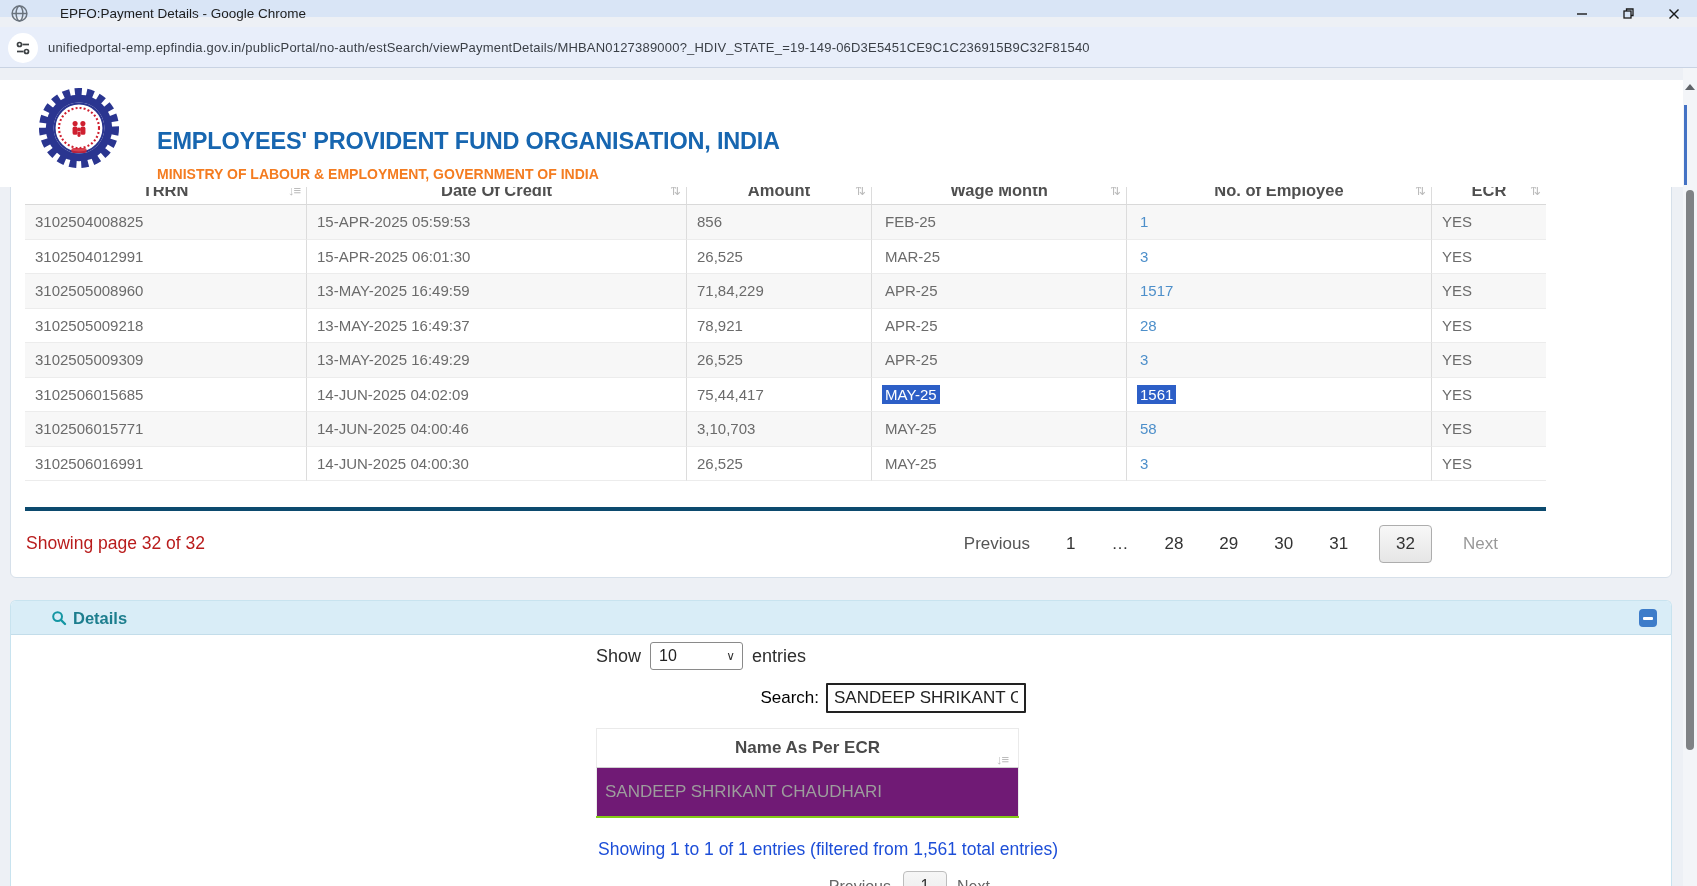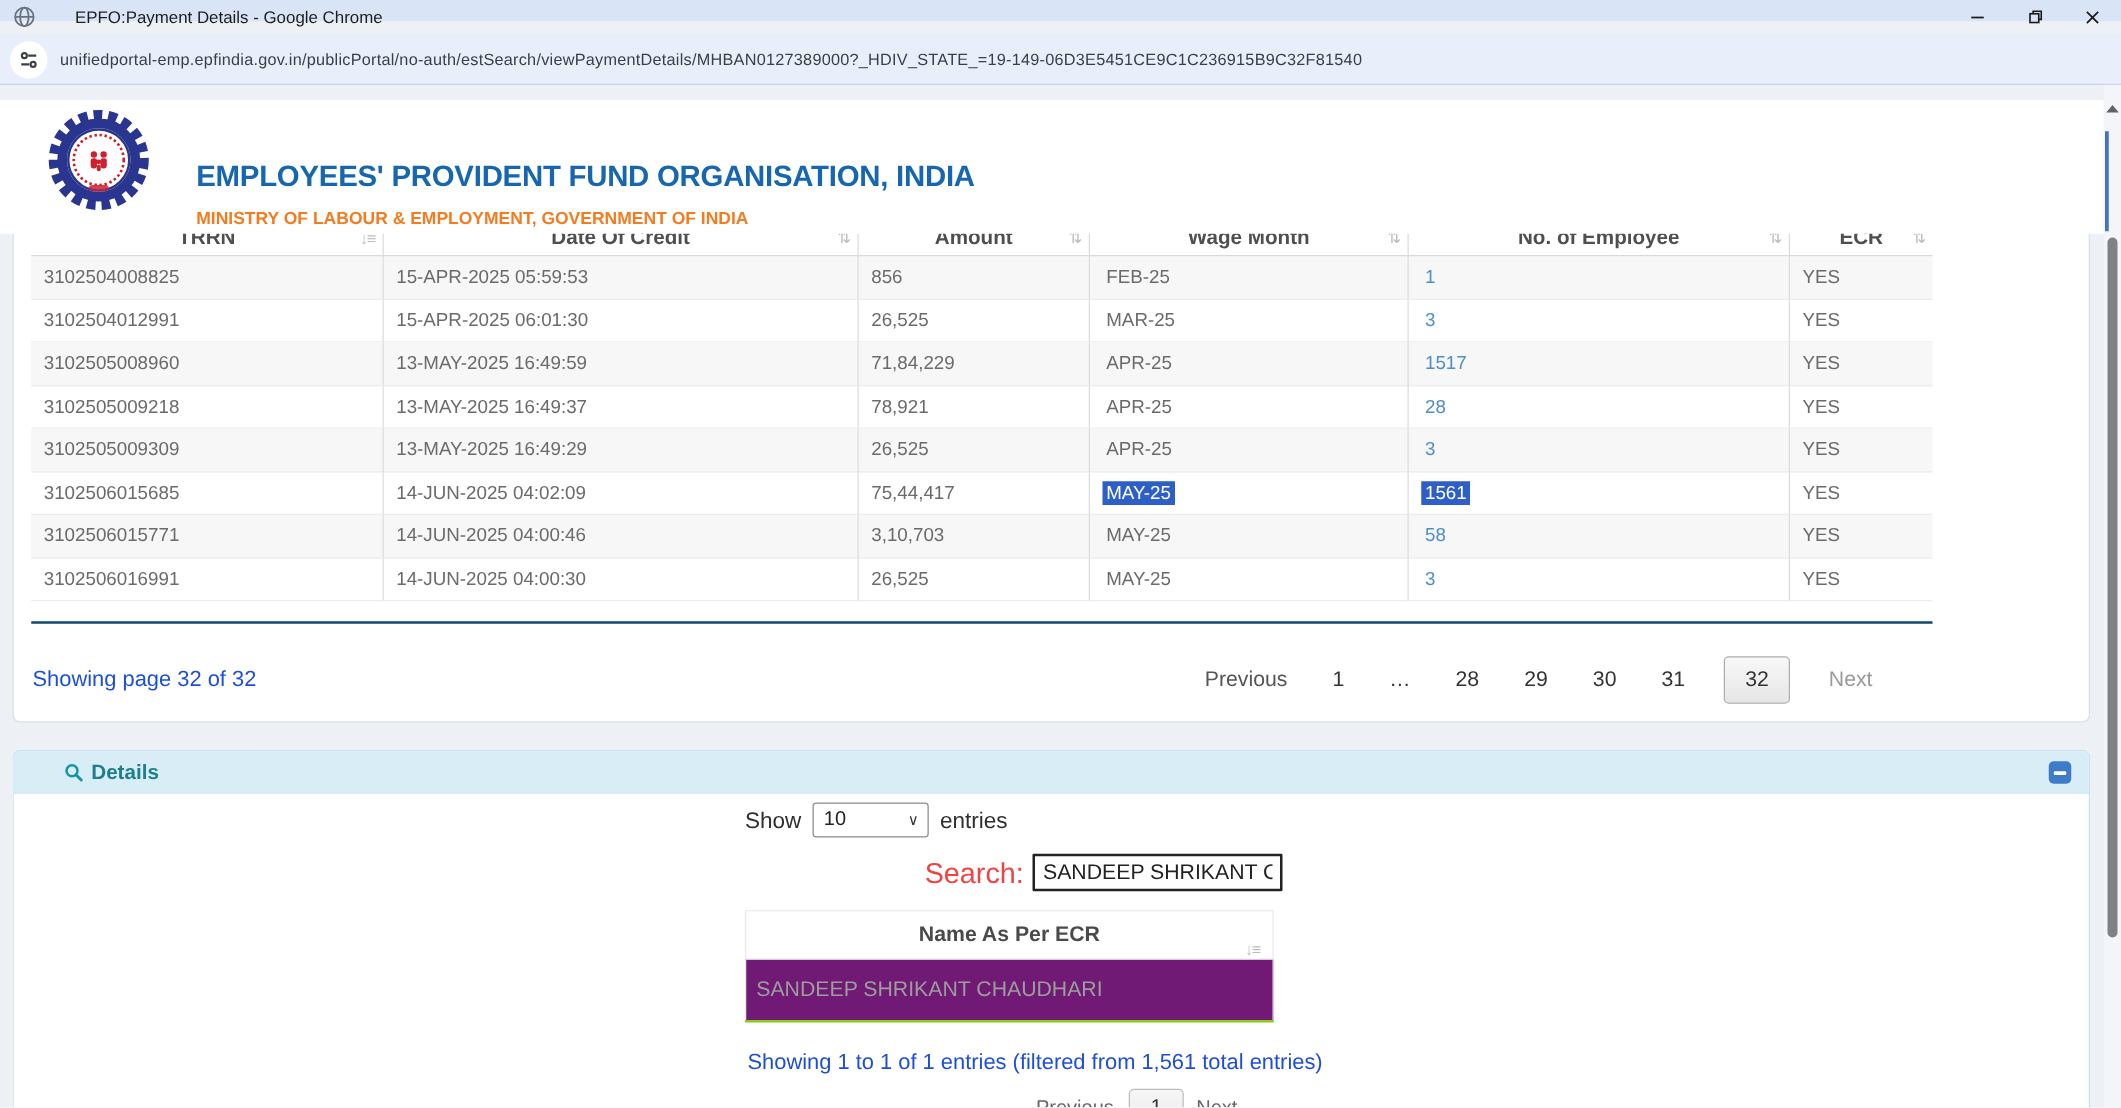--- a/index.html
+++ b/index.html
@@ -23,56 +23,56 @@
   .site-header { position:absolute; top:12px; left:0; width:1683px; height:107px; background:#fff; z-index:5; }
   .logo { position:absolute; left:38px; top:7px; width:82px; height:82px; }
   .org-title { position:absolute; left:157px; top:48px; font-size:23.5px; font-weight:bold; color:#1766b0; letter-spacing:-.2px; white-space:nowrap; }
   .ministry { position:absolute; left:157px; top:86px; font-size:14px; font-weight:bold; color:#f47c20; white-space:nowrap; }
 
   .panel { position:absolute; background:#fff; border-radius:6px; z-index:1; }
   .panel.pay { left:10px; top:90px; width:1662px; height:420px; border:1px solid #d6e0ea; }
   .panel.det { left:10px; top:532px; width:1662px; height:330px; border:1px solid #c8e3ef; border-bottom:none; }
 
   
-  .tbl-wrap { position:absolute; left:14px; top:0; width:1521px; padding-bottom:16px; border-bottom:2px solid #0c4a6e; background:#fff; }
+  .tbl-wrap { position:absolute; left:14px; top:0; width:1521px; padding-bottom:26px; border-bottom:4px solid #0c4a6e; background:#fff; }
   .ptable { display:table; table-layout:fixed; width:1521px; }
   .prow { display:table-row; }
   .pcell { display:table-cell; vertical-align:middle; height:34.5px; font-size:15px; color:#6b6b6b; padding:0 10px; border-left:1px solid #dcdcdc; border-bottom:1px solid #ececec; overflow:hidden; }
   .prow .pcell:first-child { border-left:none; }
   .prow:nth-child(even) { background:#f7f7f7; }
   .prow.phead { background:#fff; }
   .phead .pcell { height:46px; vertical-align:bottom; padding-bottom:4px; text-align:center; font-size:16.5px; font-weight:bold; color:#4f4f4f; border-bottom:1px solid #d9d9d9; position:relative; }
   .phead .pcell:nth-child(1){width:281px} .phead .pcell:nth-child(2){width:380px}
   .phead .pcell:nth-child(3){width:185px} .phead .pcell:nth-child(4){width:255px}
   .phead .pcell:nth-child(5){width:305px} .phead .pcell:nth-child(6){width:115px}
   .sort { position:absolute; right:6px; bottom:6px; font-size:13px; font-weight:normal; color:#bcbcbc; letter-spacing:-1px; }
   .hl { display:inline-block; padding:1px 3px; }
   .emp { color:#4d8fca; }
   .prow.selected .hl { background:#2d5fc7; color:#fff; }
 
   .foot { position:absolute; left:0; right:0; top:350px; height:70px; }
-  .pageinfo { position:absolute; left:15px; top:24px; font-size:17.5px; color:#1d4ed8;text-align:right; }
+  .pageinfo { position:absolute; left:15px; top:24px; font-size:17.5px; color:#b91c1c;text-align:right; }
   .pager { position:absolute; right:168px; top:0; height:70px; display:flex; align-items:center; gap:26px; }
   .pg-item { font-size:17px; color:#333; padding:0 5px; white-space:nowrap; }
   .pg-item.prev { color:#555; }
   .pg-item.next { color:#999; }
   .pg-item.current { border:1px solid #adadad; border-radius:4px; background:linear-gradient(#f8f8f8,#e6e6e6); padding:8px 16px; }
 
   
   .det-head { position:absolute; top:0; left:0; right:0; height:34px; background:#d9edf7; border-bottom:1px solid #c3ddea; border-radius:5px 5px 0 0; }
   .det-title { position:absolute; left:62px; top:0; line-height:34px; font-size:16.5px; font-weight:bold; color:#1d7e8e; }
   .det-search-icon { position:absolute; left:40px; top:9px; }
   .collapse-btn { position:absolute; right:14px; top:8px; width:18px; height:18px; background:#3d7cc9; border-radius:4px; }
   .collapse-btn .bar { position:absolute; left:4px; top:8px; width:10px; height:2.5px; background:#fff; border-radius:1px; }
 
   .show-row { position:absolute; left:585px; top:46px; height:18px; display:flex; align-items:center; gap:9px; font-size:18px; color:#2e2e2e; }
   .select-box { position:relative; width:93px; height:28px; border:1px solid #8a8a8a; border-radius:3px; background:#fff; font-size:16px; color:#222; line-height:26px; padding-left:8px; }
   .select-box .chev { position:absolute; right:7px; top:0; font-size:12px; color:#333; }
   .search-row { position:absolute; left:585px; top:82px; width:430px; height:30px; display:flex; justify-content:flex-end; align-items:center; gap:7px; }
-  .search-row label { font-size:23px; color:#ef4444; }
+  .search-row label { font-size:17px; color:#000000; }
   .search-input { width:200px; height:30px; border:2px solid #222; border-radius:1px; font-size:17px; color:#222; padding:0 6px; font-family:inherit; outline:none; }
 
   .ecr-table { position:absolute; left:585px; top:127px; width:423px; border-bottom:2px solid #84cc16; }
   .ecr-head { position:relative; height:40px; background:#fff; border:1px solid #eaeaea; border-bottom:1px solid #cfcfcf; text-align:center; line-height:38px; font-size:17px; font-weight:bold; color:#4a4a4a; }
   .ecr-head .sort { bottom:auto; top:12px; right:10px; }
   .ecr-row { height:48px; background:#701a75; border-left:1px solid #eaeaea; border-right:1px solid #eaeaea; line-height:48px; font-size:17px; color:#9d9d9d; padding-left:8px; }
   .summary { position:absolute; left:587px; top:238px; font-size:17.5px; color:#1d4ed8; white-space:nowrap; }
   .bottom-prev { position:absolute; left:690px; top:277px; width:190px; text-align:right; font-size:16px; color:#666; }
   .bottom-page-btn { position:absolute; left:892px; top:270px; width:44px; height:30px; border:1px solid #bdbdbd; border-radius:4px; background:linear-gradient(#f6f6f6,#ebebeb); text-align:center; line-height:28px; font-size:16px; color:#333; }
   .bottom-next { position:absolute; left:946px; top:277px; width:70px; font-size:16px; color:#666; }

